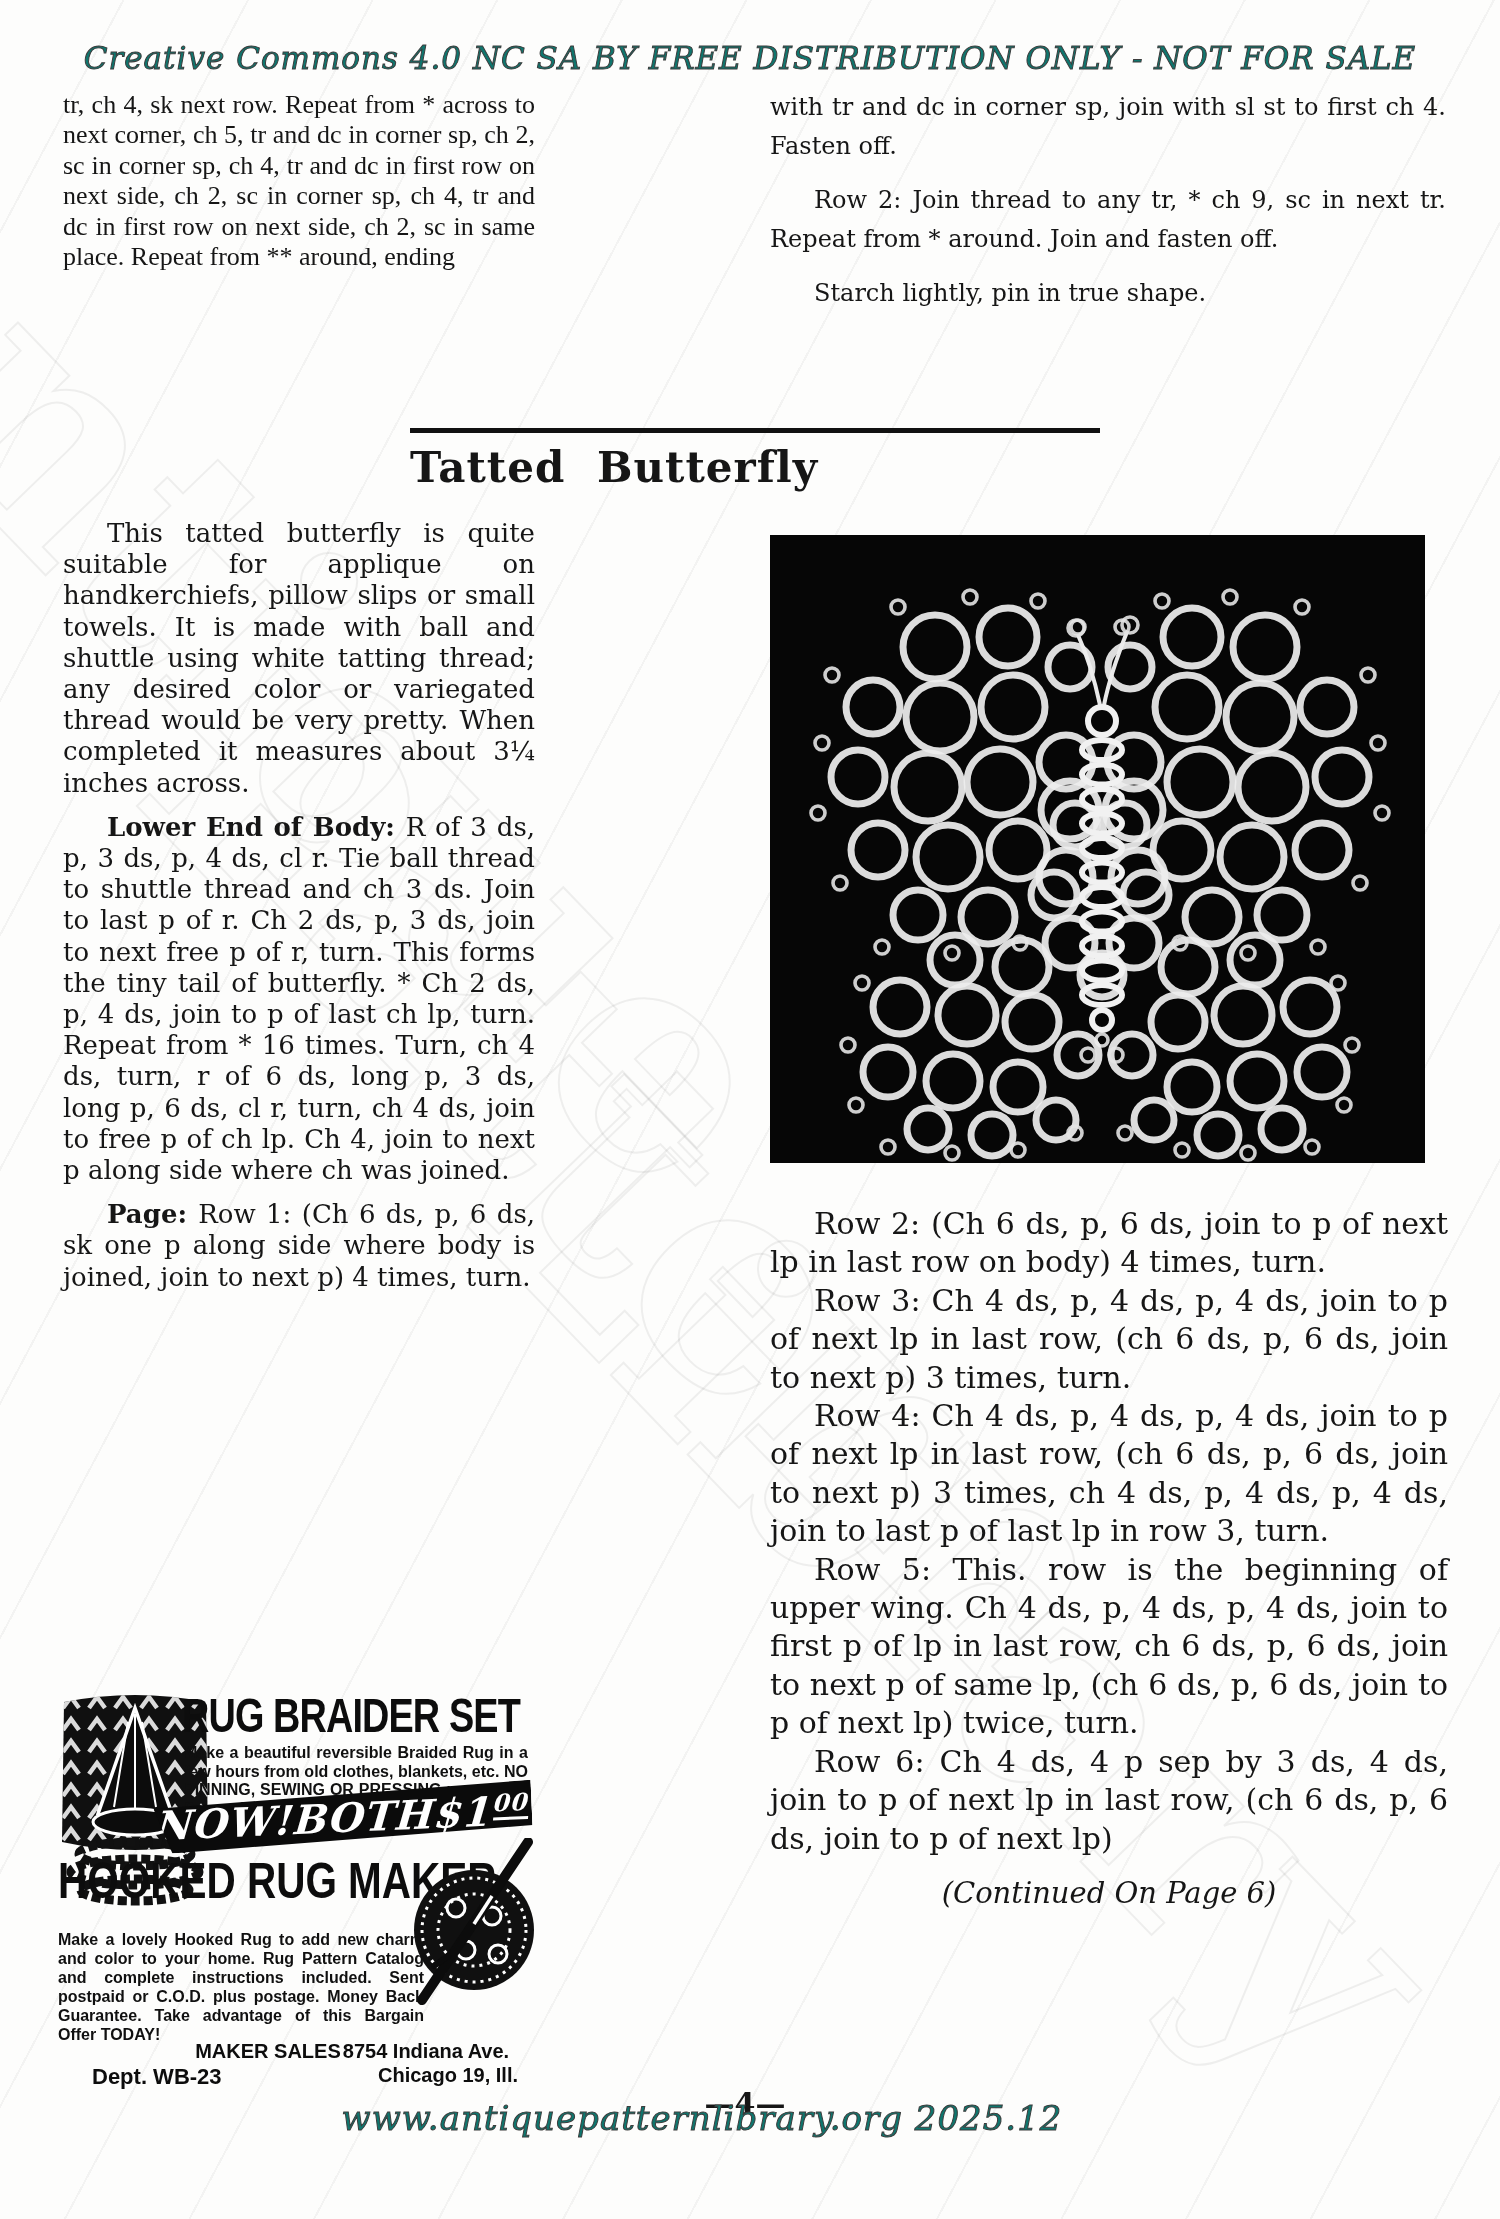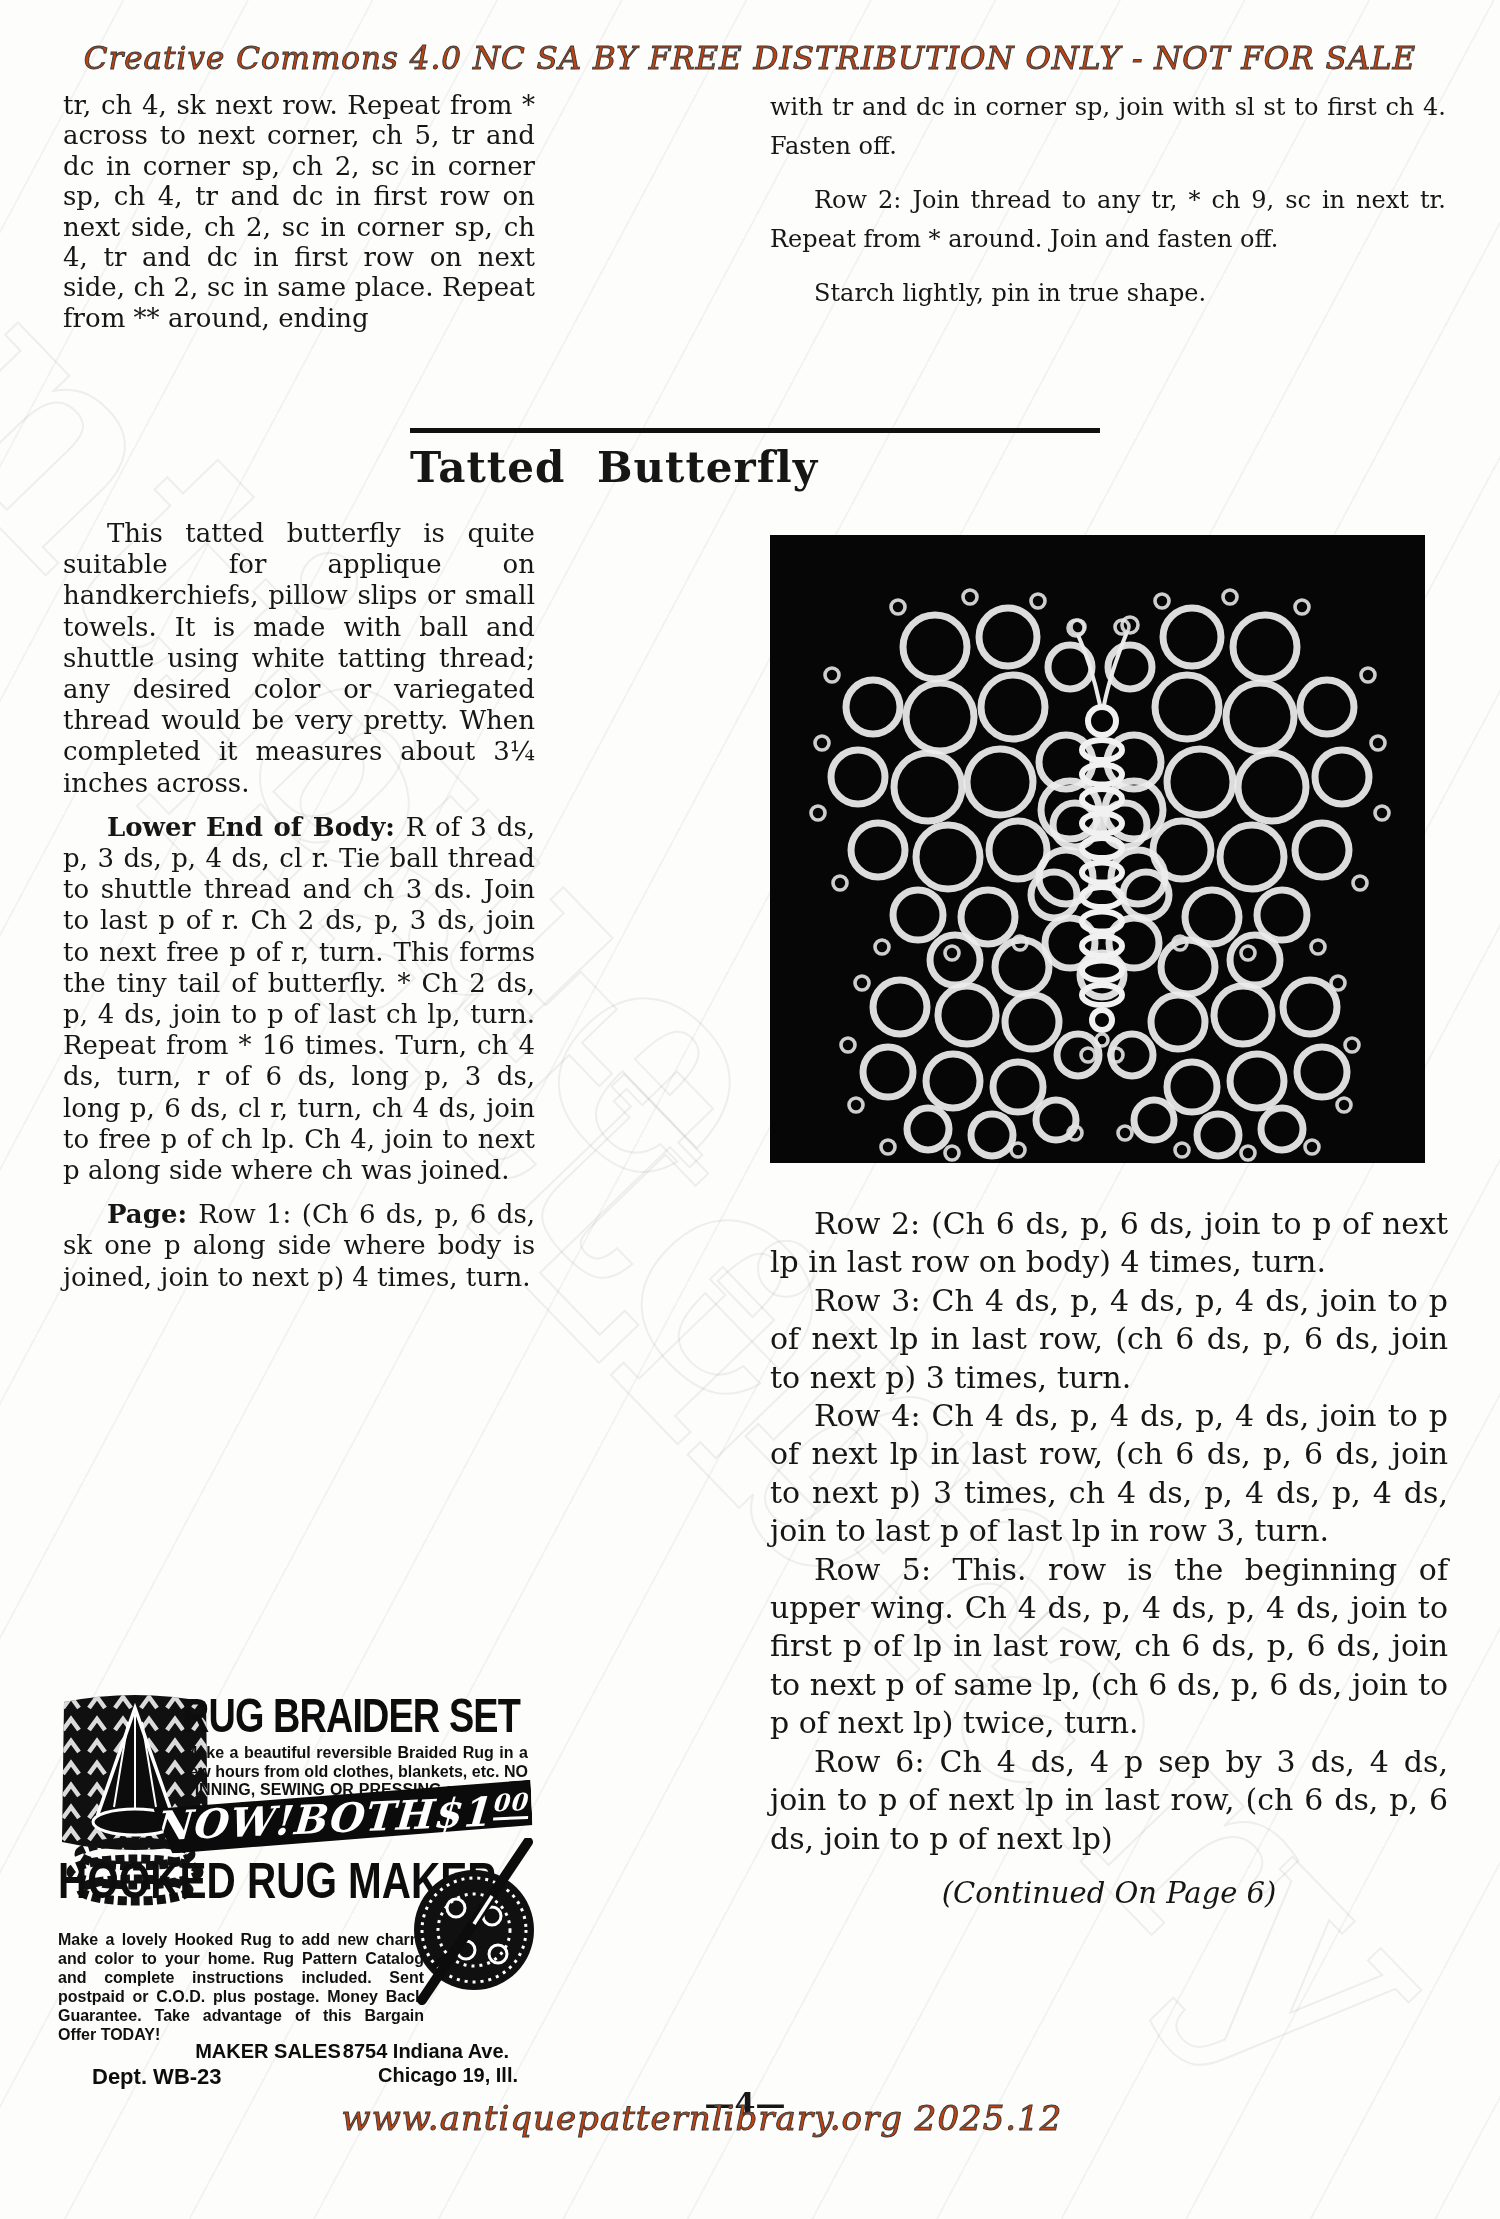--- a/index.html
+++ b/index.html
@@ -10,32 +10,32 @@
         background:repeating-linear-gradient(118deg,transparent 0 108px,rgba(60,60,60,.05) 108px 110px);}
   .wm{position:absolute;z-index:0;font-family:"DejaVu Serif",serif;font-weight:bold;
         color:transparent;-webkit-text-stroke:2px rgba(110,110,110,.10);font-size:300px;
         white-space:nowrap;pointer-events:none;}
   #wm1{left:-60px;top:60px;transform:rotate(46deg);transform-origin:0 0;}
   #wm2{left:330px;top:600px;transform:rotate(46deg);transform-origin:0 0;}
   #wm3{left:660px;top:1020px;transform:rotate(46deg);transform-origin:0 0;}
   .layer{position:absolute;z-index:2;}
 
   
-  .engraved{font-style:italic;color:#c2410c;-webkit-text-stroke:1px #3c3c3c;letter-spacing:1px;}
+  .engraved{font-style:italic;color:#0f766e;-webkit-text-stroke:1px #3c3c3c;letter-spacing:1px;}
 
   #license{left:0;top:40px;width:1500px;text-align:center;font-size:31px;}
 
   .just{text-align:justify;}
   .indent{text-indent:44px;}
   .lead{font-weight:bold;}
 
   #top-left{left:63px;top:90px;width:472px;font-size:26px;line-height:30.4px;}
   #top-right{left:770px;top:88px;width:676px;font-size:24px;line-height:38.5px;}
   #top-right p{margin:0 0 16px 0;}
-  #top-left p{margin:0;}
+  #top-left p{margin:0;font-family:Liberation Serif, serif;}
 
   #title-block{left:410px;top:428px;width:690px;}
   #title-rule{height:5px;background:#111;border:none;margin:0 0 10px 0;}
   #page-title{margin:0;font-size:42px;font-weight:bold;word-spacing:16px;letter-spacing:1px;}
 
   #col-left{left:63px;top:518px;width:472px;font-size:26px;line-height:31.2px;}
   #col-left p{margin:0 0 13px 0;}
 
   #figure{left:770px;top:535px;width:655px;height:628px;background:#050505;}
   #figure svg{display:block;}

